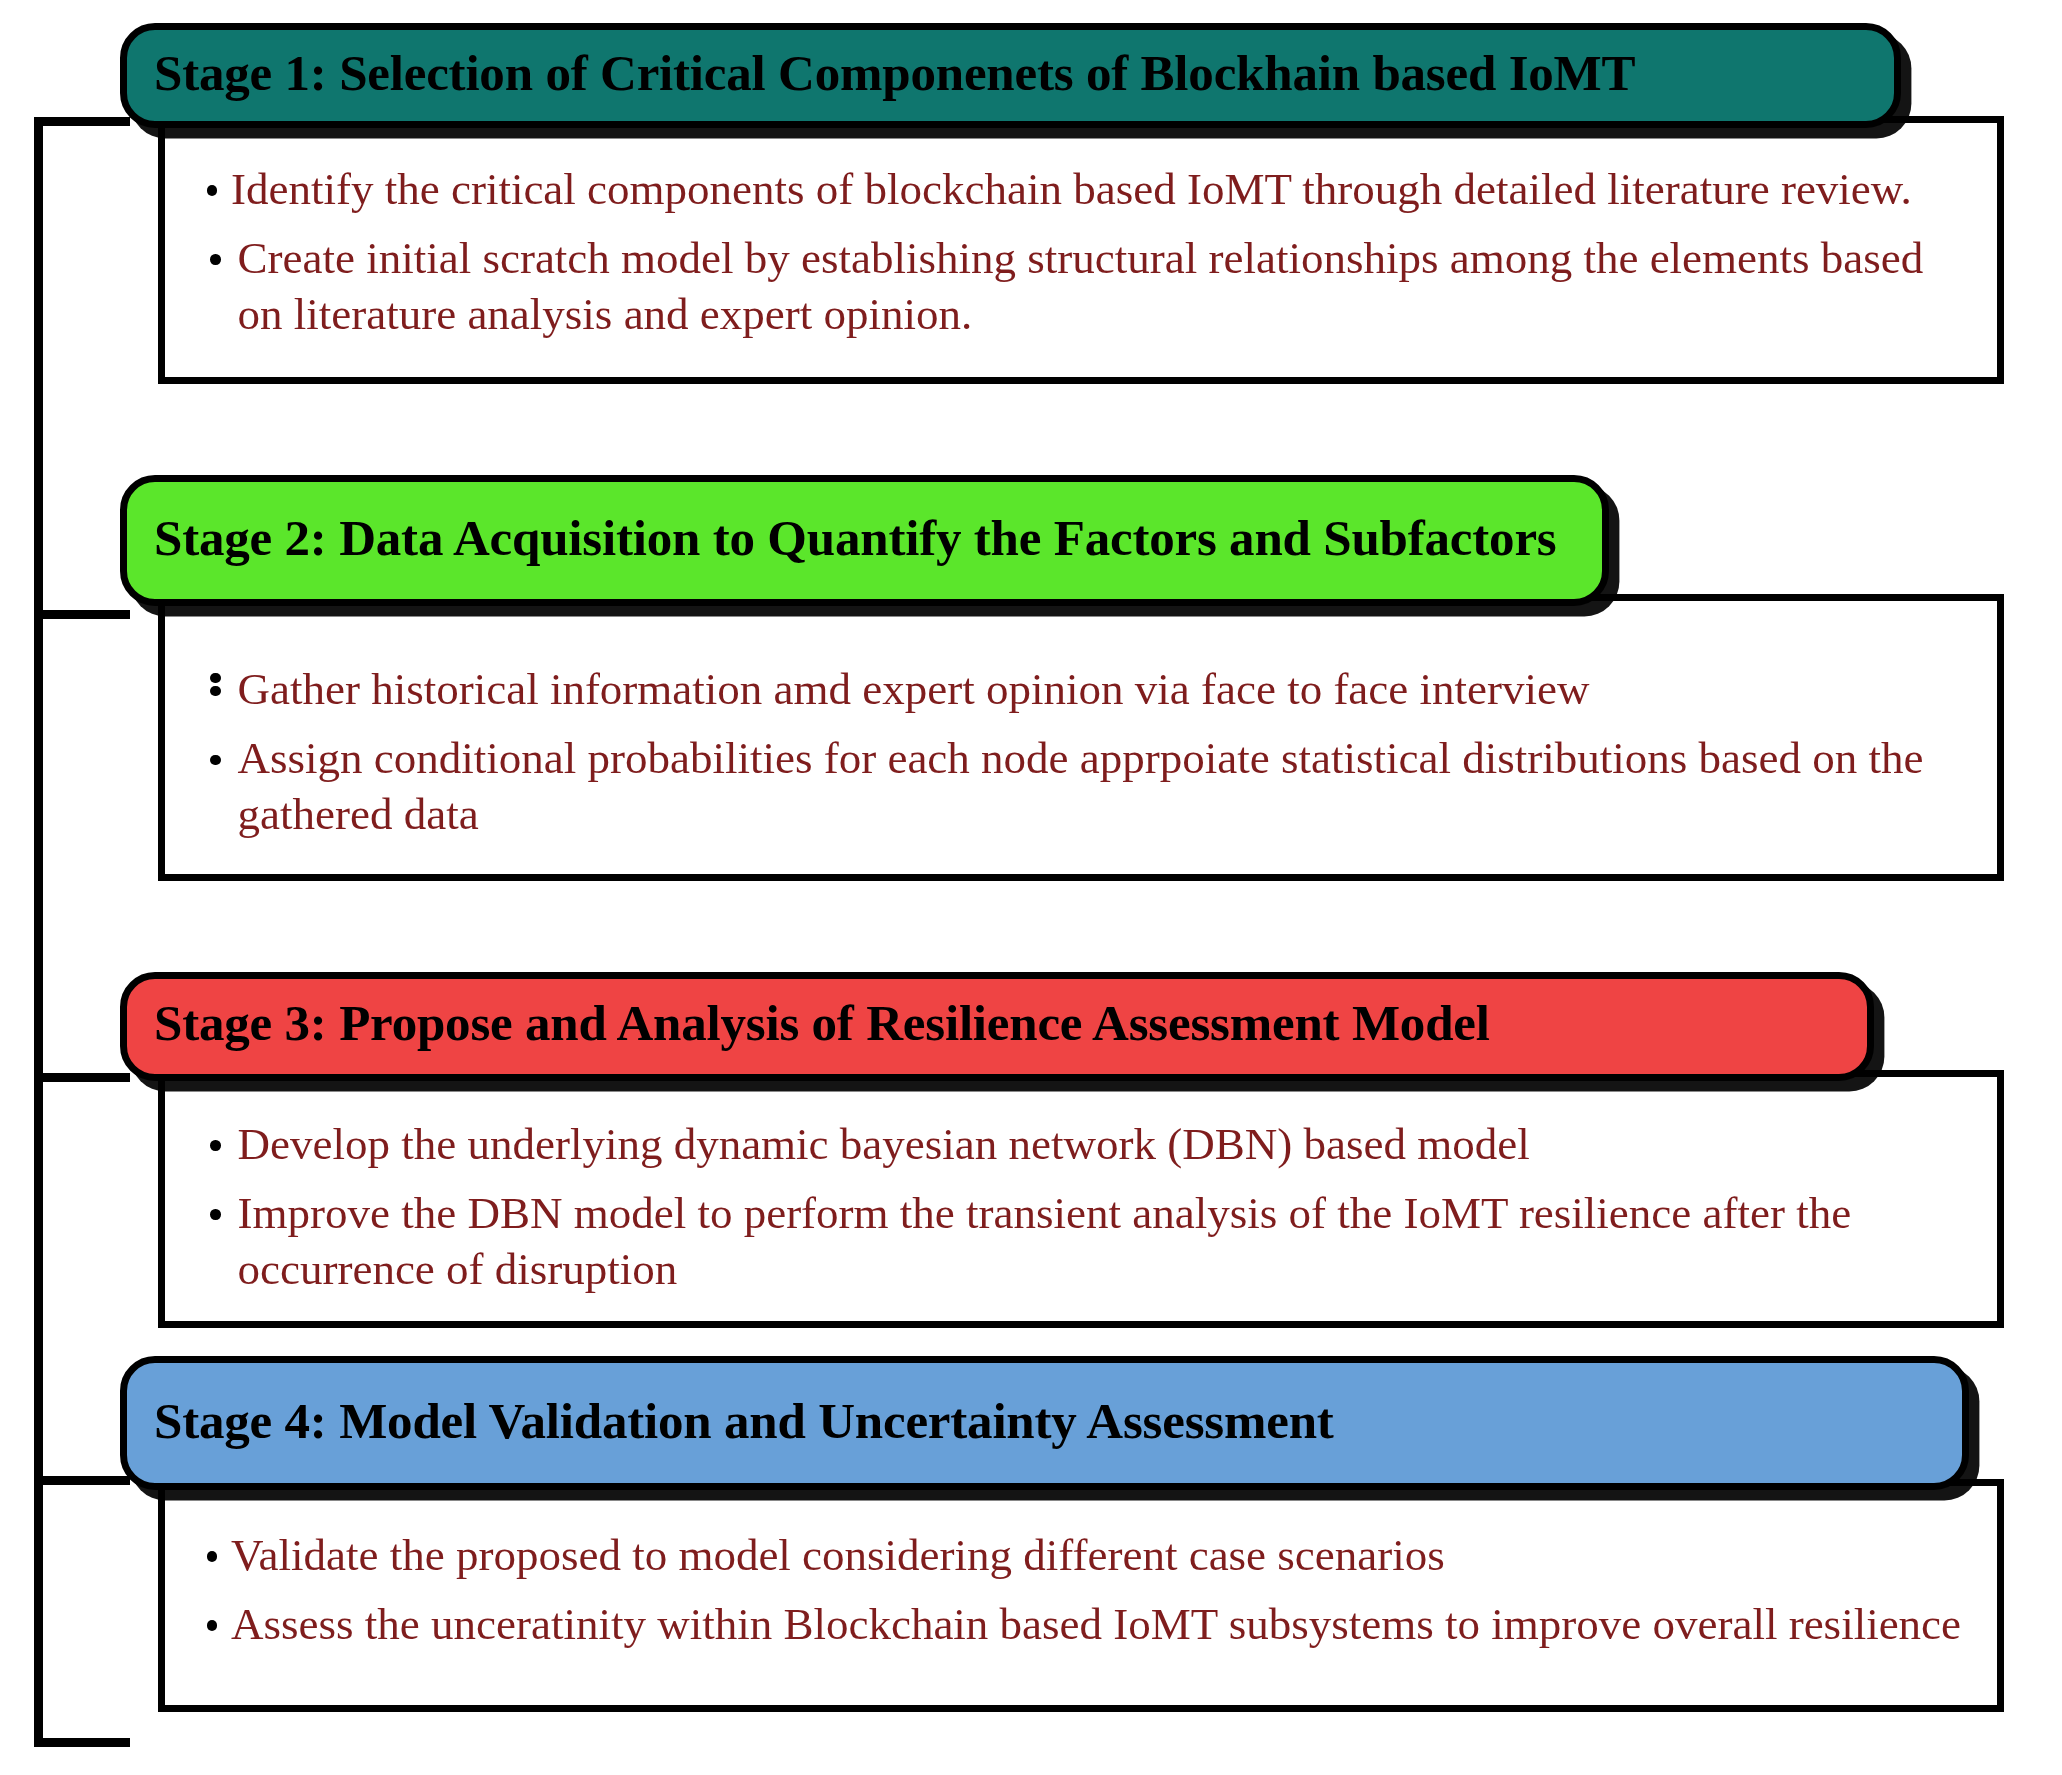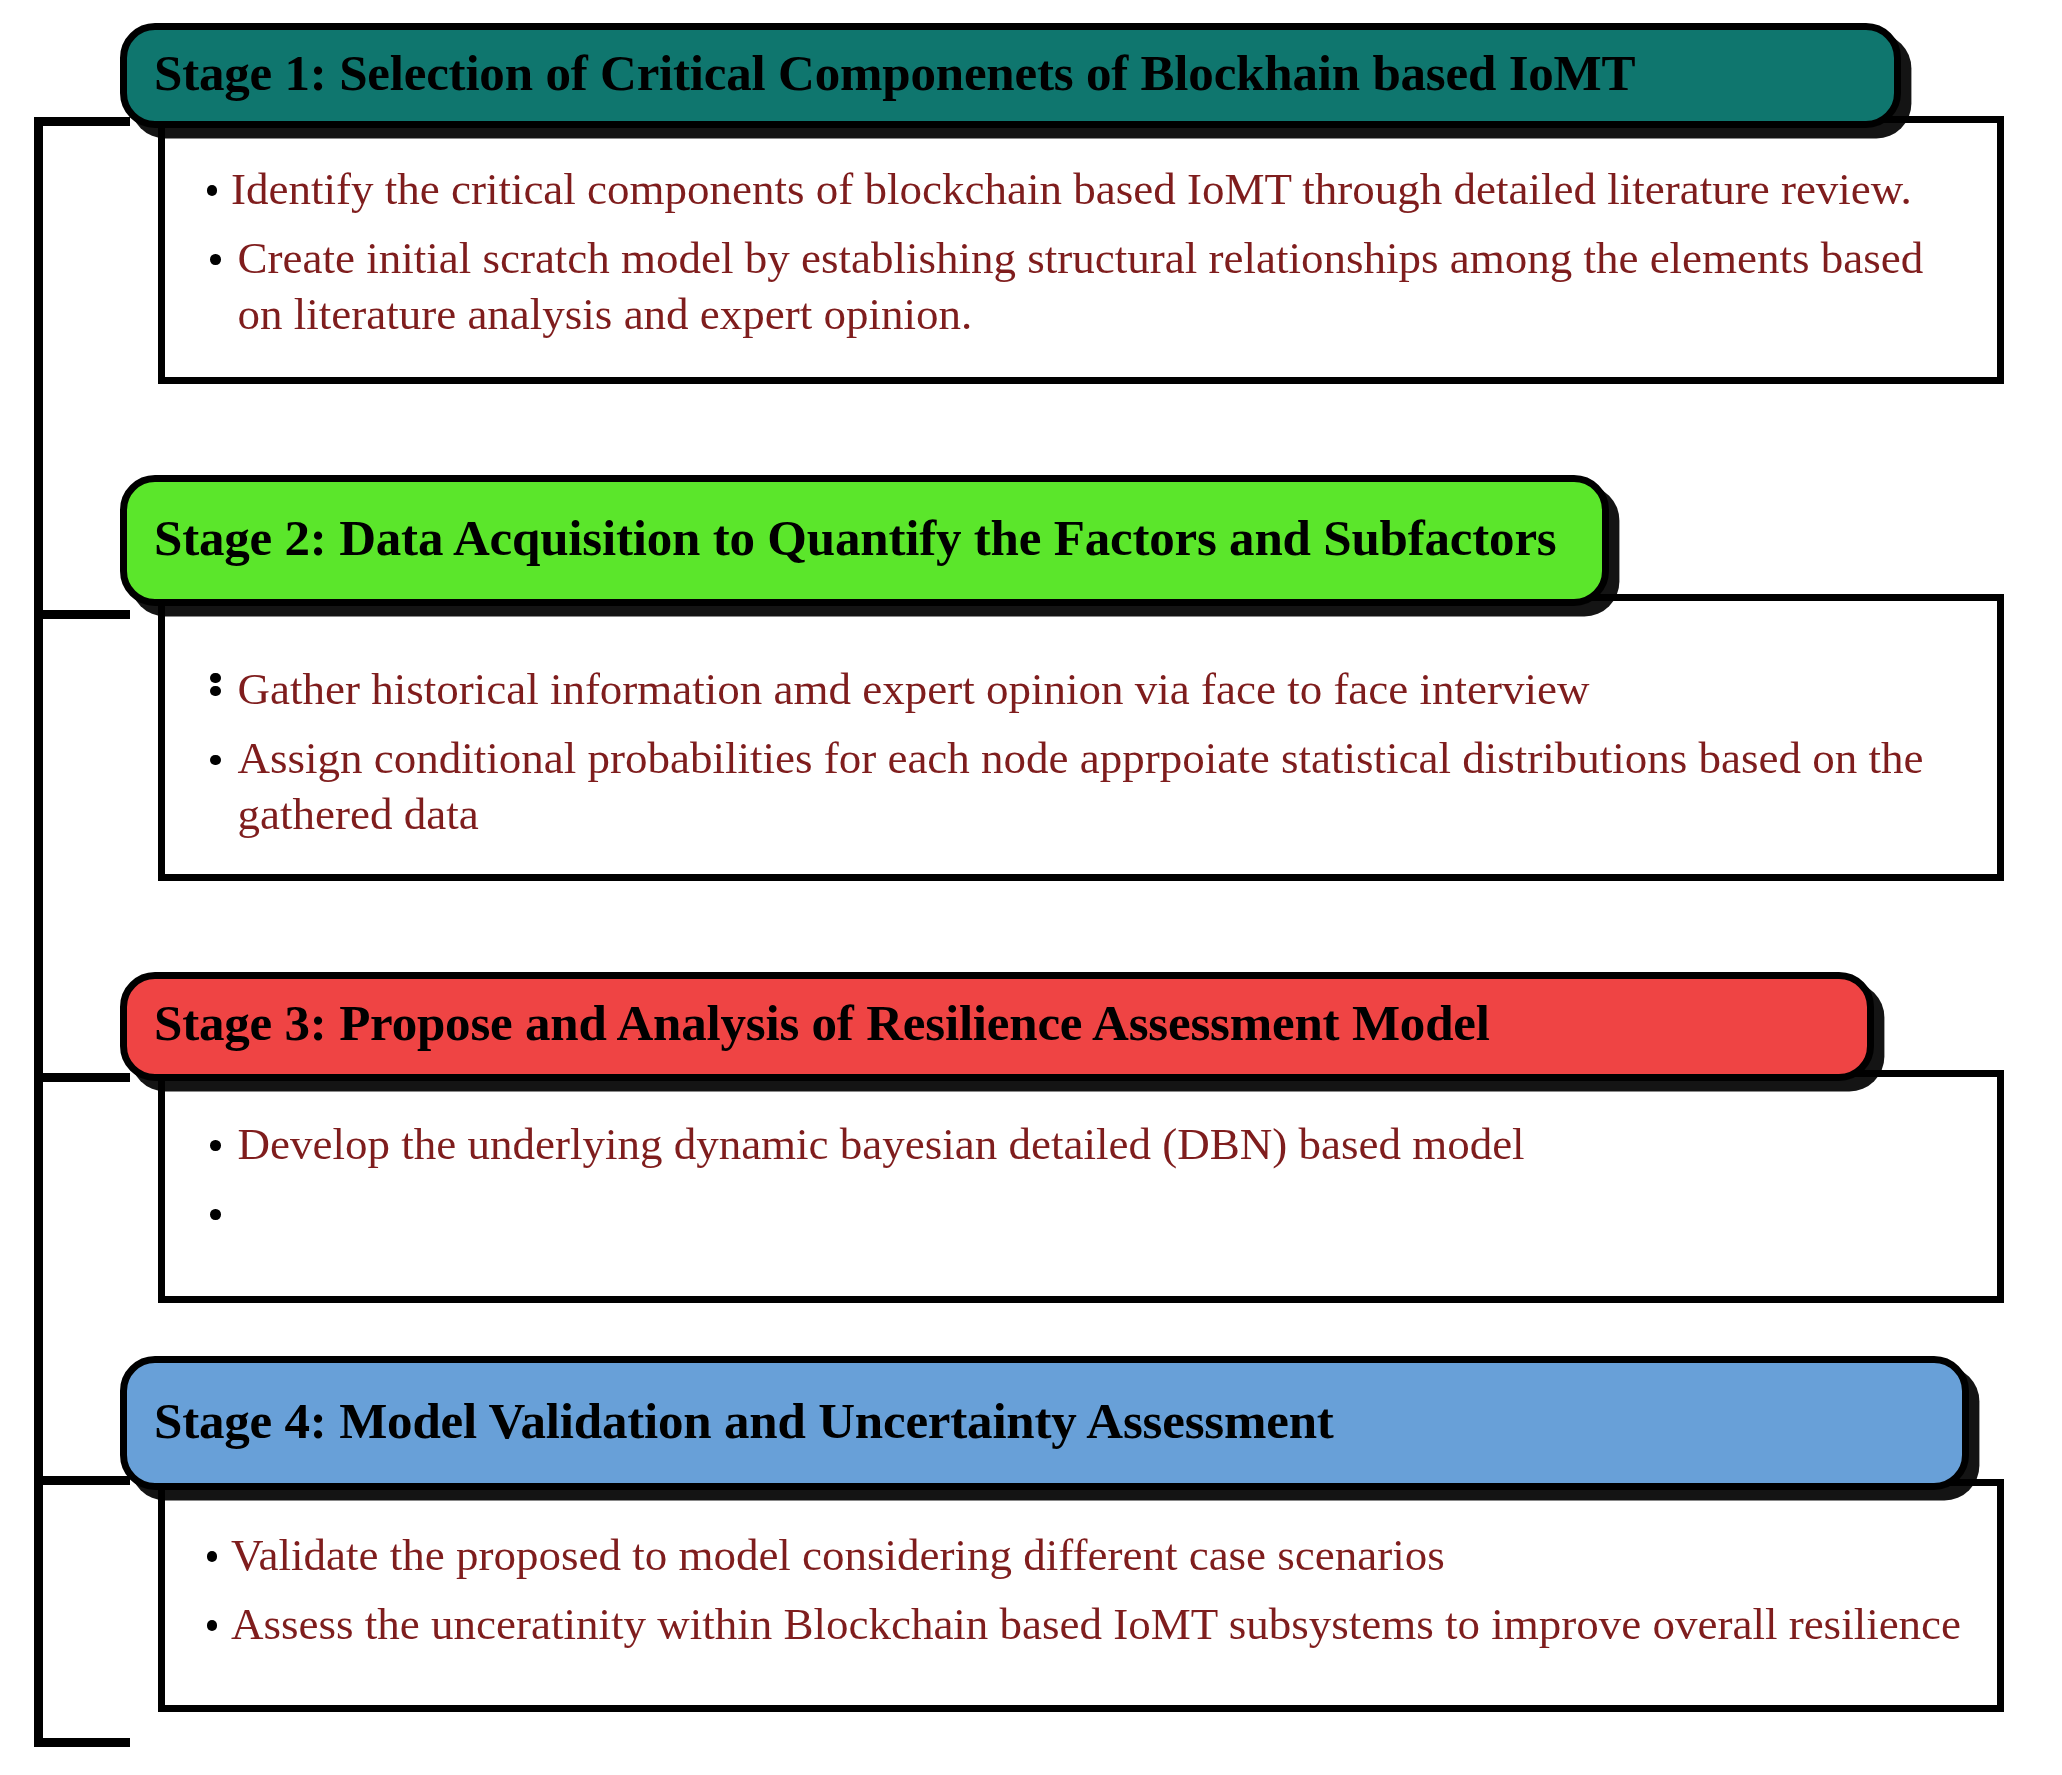--- a/index.html
+++ b/index.html
@@ -141,24 +141,25 @@
   </div>
 
   <div class="stage" style="top:972px;">
     <div class="stage-header" style="background:#ef4444; width:1754px; padding-top:15px; padding-bottom:21px;">
       <div class="stage-title">Stage 3: Propose and Analysis of Resilience Assessment Model</div>
     </div>
     <div class="stage-body" style="margin-top:-11.2px; margin-left:38px; width:1846px; padding-top:19px; min-height:233px;">
       <ul class="bullets">
         <li class="bullet">
           <span class="dot"></span>
-          <span>Develop the underlying dynamic bayesian detailed (DBN) based model</span>
+          <span>Develop the underlying dynamic bayesian network (DBN) based model</span>
         </li>
         <li class="bullet">
           <span class="dot"></span>
+          <span>Improve the DBN model to perform the transient analysis of the IoMT resilience after the occurrence of disruption</span>
         </li>
       </ul>
     </div>
   </div>
 
   <div class="stage" style="top:1356px;">
     <div class="stage-header" style="background:#68A0D8; width:1849px; padding-top:29px; padding-bottom:32px;">
       <div class="stage-title">Stage 4: Model Validation and Uncertainty Assessment</div>
     </div>
     <div class="stage-body" style="margin-top:-11.2px; margin-left:38px; width:1846px; padding-top:21px; min-height:233px;">

